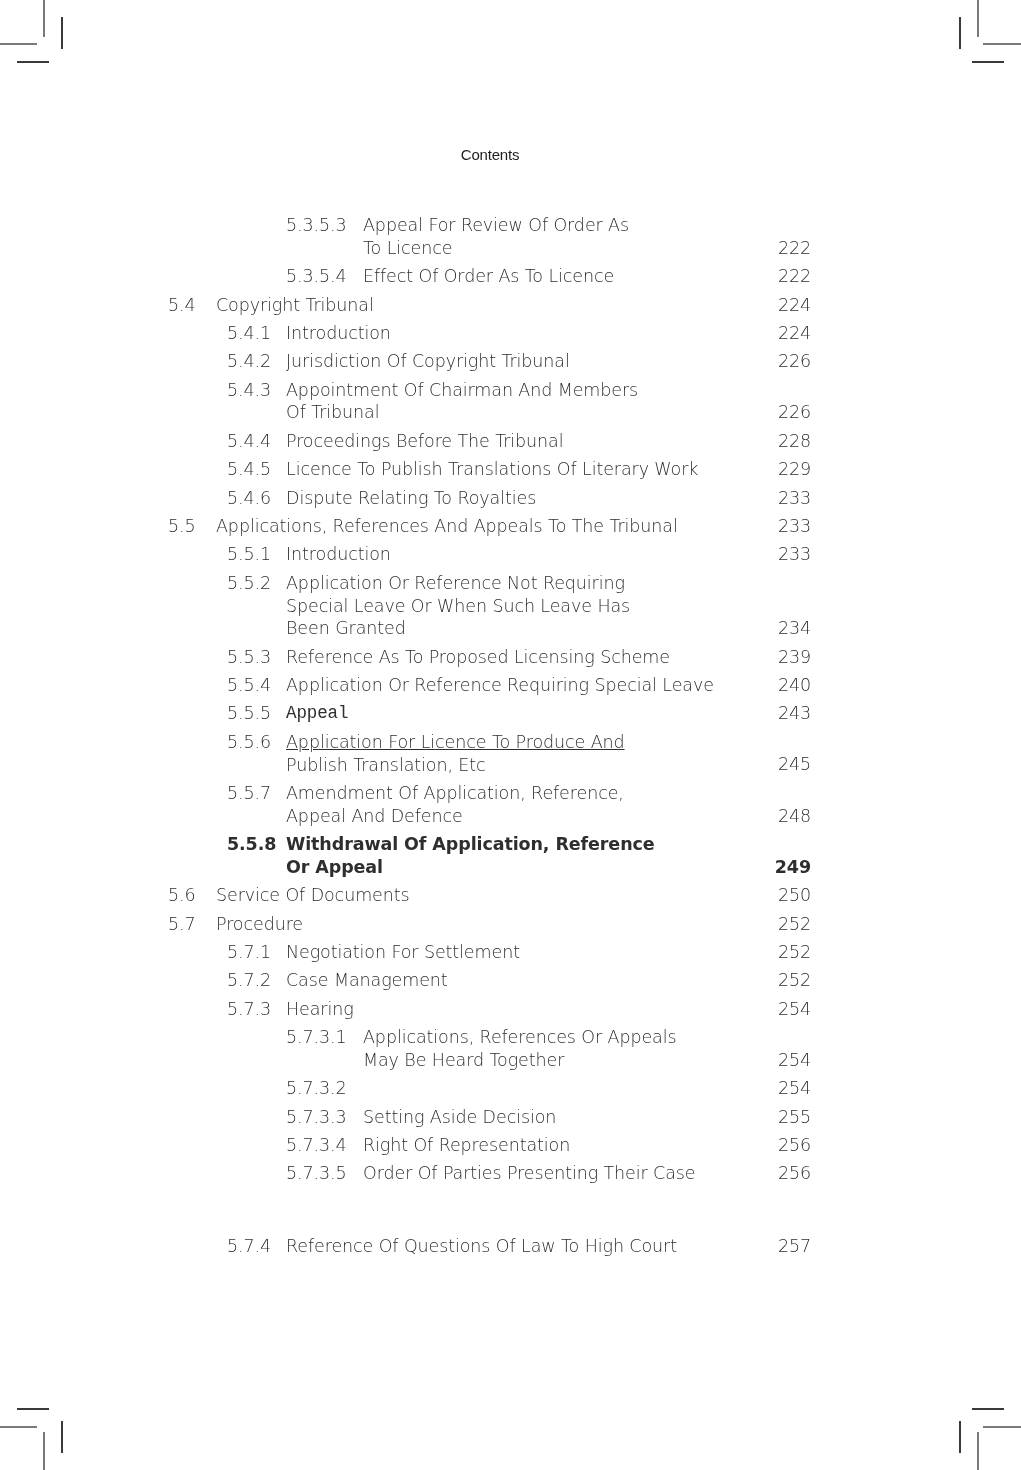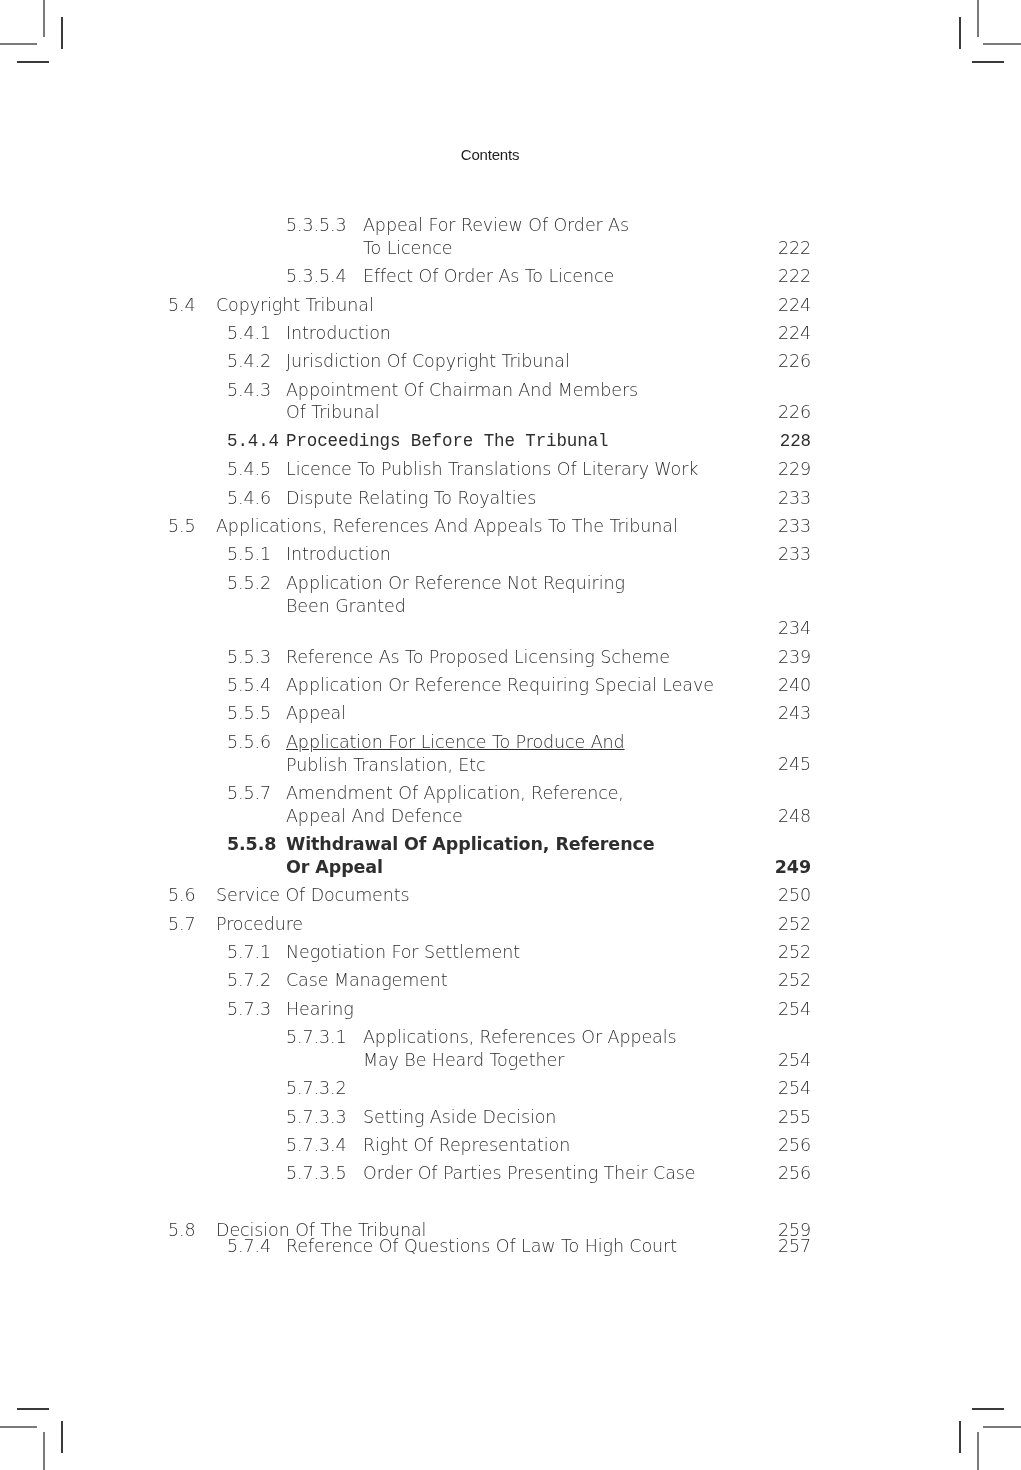--- a/index.html
+++ b/index.html
@@ -123,21 +123,21 @@
     <div class="entry lvl2" style="top: 350.3px; height: 22.7px;">
       <span class="num">5.4.2</span>
       <span class="title"><span style="display: block;">Jurisdiction Of Copyright Tribunal</span></span>
       <span class="page" style="top: 0px;">226</span>
     </div>
     <div class="entry lvl2" style="top: 378.7px; height: 45.4px;">
       <span class="num">5.4.3</span>
       <span class="title"><span style="display: block;">Appointment Of Chairman And Members</span><span style="display: block;">Of Tribunal</span></span>
       <span class="page" style="top: 22.7px;">226</span>
     </div>
-    <div class="entry lvl2" style="top: 429.8px; height: 22.7px; font-family: Liberation Mono, monospace;">
+    <div class="entry lvl2" style="top: 429.8px; height: 22.7px;">
       <span class="num">5.4.4</span>
       <span class="title"><span style="display: block;">Proceedings Before The Tribunal</span></span>
       <span class="page" style="top: 0px;">228</span>
     </div>
     <div class="entry lvl2" style="top: 458.2px; height: 22.7px;">
       <span class="num">5.4.5</span>
       <span class="title"><span style="display: block;">Licence To Publish Translations Of Literary Work</span></span>
       <span class="page" style="top: 0px;">229</span>
     </div>
     <div class="entry lvl2" style="top: 486.6px; height: 22.7px;">
@@ -150,36 +150,36 @@
       <span class="title"><span style="display: block;">Applications, References And Appeals To The Tribunal</span></span>
       <span class="page" style="top: 0px;">233</span>
     </div>
     <div class="entry lvl2" style="top: 543.4px; height: 22.7px;">
       <span class="num">5.5.1</span>
       <span class="title"><span style="display: block;">Introduction</span></span>
       <span class="page" style="top: 0px;">233</span>
     </div>
     <div class="entry lvl2" style="top: 571.8px; height: 68.1px;">
       <span class="num">5.5.2</span>
-      <span class="title"><span style="display: block;">Application Or Reference Not Requiring</span><span style="display: block;">Been Granted</span></span>
+      <span class="title"><span style="display: block;">Application Or Reference Not Requiring</span><span style="display: block;">Special Leave Or When Such Leave Has</span><span style="display: block;">Been Granted</span></span>
       <span class="page" style="top: 45.4px;">234</span>
     </div>
     <div class="entry lvl2" style="top: 645.6px; height: 22.7px;">
       <span class="num">5.5.3</span>
       <span class="title"><span style="display: block;">Reference As To Proposed Licensing Scheme</span></span>
       <span class="page" style="top: 0px;">239</span>
     </div>
     <div class="entry lvl2" style="top: 674px; height: 22.7px;">
       <span class="num">5.5.4</span>
       <span class="title"><span style="display: block;">Application Or Reference Requiring Special Leave</span></span>
       <span class="page" style="top: 0px;">240</span>
     </div>
     <div class="entry lvl2" style="top: 702.4px; height: 22.7px;">
       <span class="num">5.5.5</span>
-      <span class="title"><span style="display: block;">Appeal</span></span>
+      <span class="title"><span style="display: block; font-family: Liberation Mono, monospace;">Appeal</span></span>
       <span class="page" style="top: 0px;">243</span>
     </div>
     <div class="entry lvl2" style="top: 730.8px; height: 45.4px;">
       <span class="num">5.5.6</span>
       <span class="title"><span style="display: block; text-decoration: underline;">Application For Licence To Produce And</span><span style="display: block;">Publish Translation, Etc</span></span>
       <span class="page" style="top: 22.7px;">245</span>
     </div>
     <div class="entry lvl2" style="top: 781.9px; height: 45.4px;">
       <span class="num">5.5.7</span>
       <span class="title"><span style="display: block;">Amendment Of Application, Reference,</span><span style="display: block;">Appeal And Defence</span></span>
@@ -237,18 +237,13 @@
     <div class="entry lvl3" style="top: 1162.4px; height: 22.7px;">
       <span class="num">5.7.3.5</span>
       <span class="title"><span style="display: block;">Order Of Parties Presenting Their Case</span></span>
       <span class="page" style="top: 0px;">256</span>
     </div>
     <div class="entry lvl2" style="top: 1235px; height: 22.7px;">
       <span class="num">5.7.4</span>
       <span class="title"><span style="display: block;">Reference Of Questions Of Law To High Court</span></span>
       <span class="page" style="top: 0px;">257</span>
     </div>
-    <div class="entry lvl1" style="top: 1219.2px; height: 22.7px;">
-      <span class="num">5.8</span>
-      <span class="title"><span style="display: block;">Decision Of The Tribunal</span></span>
-      <span class="page" style="top: 0px;">259</span>
-    </div>
   </div>
 
 </body></html>

